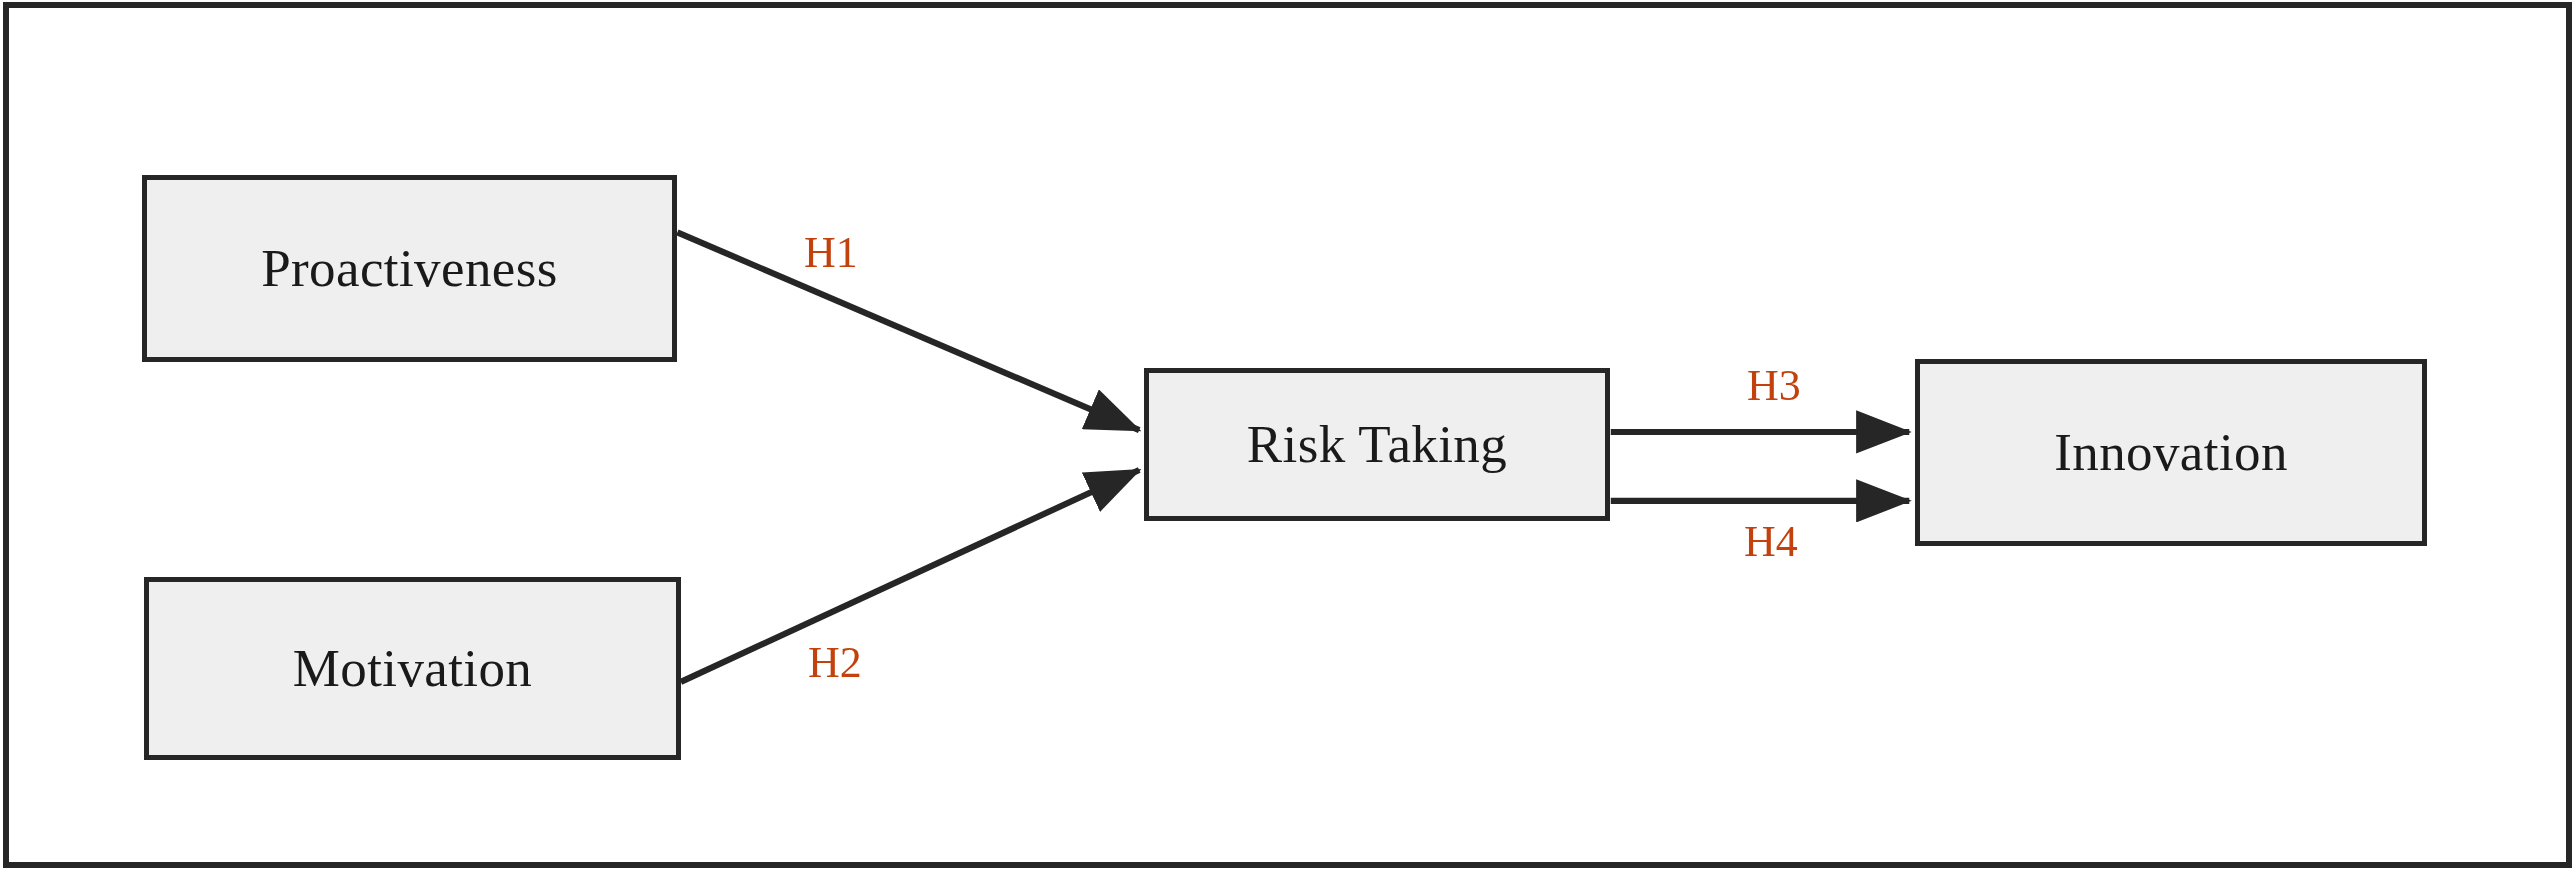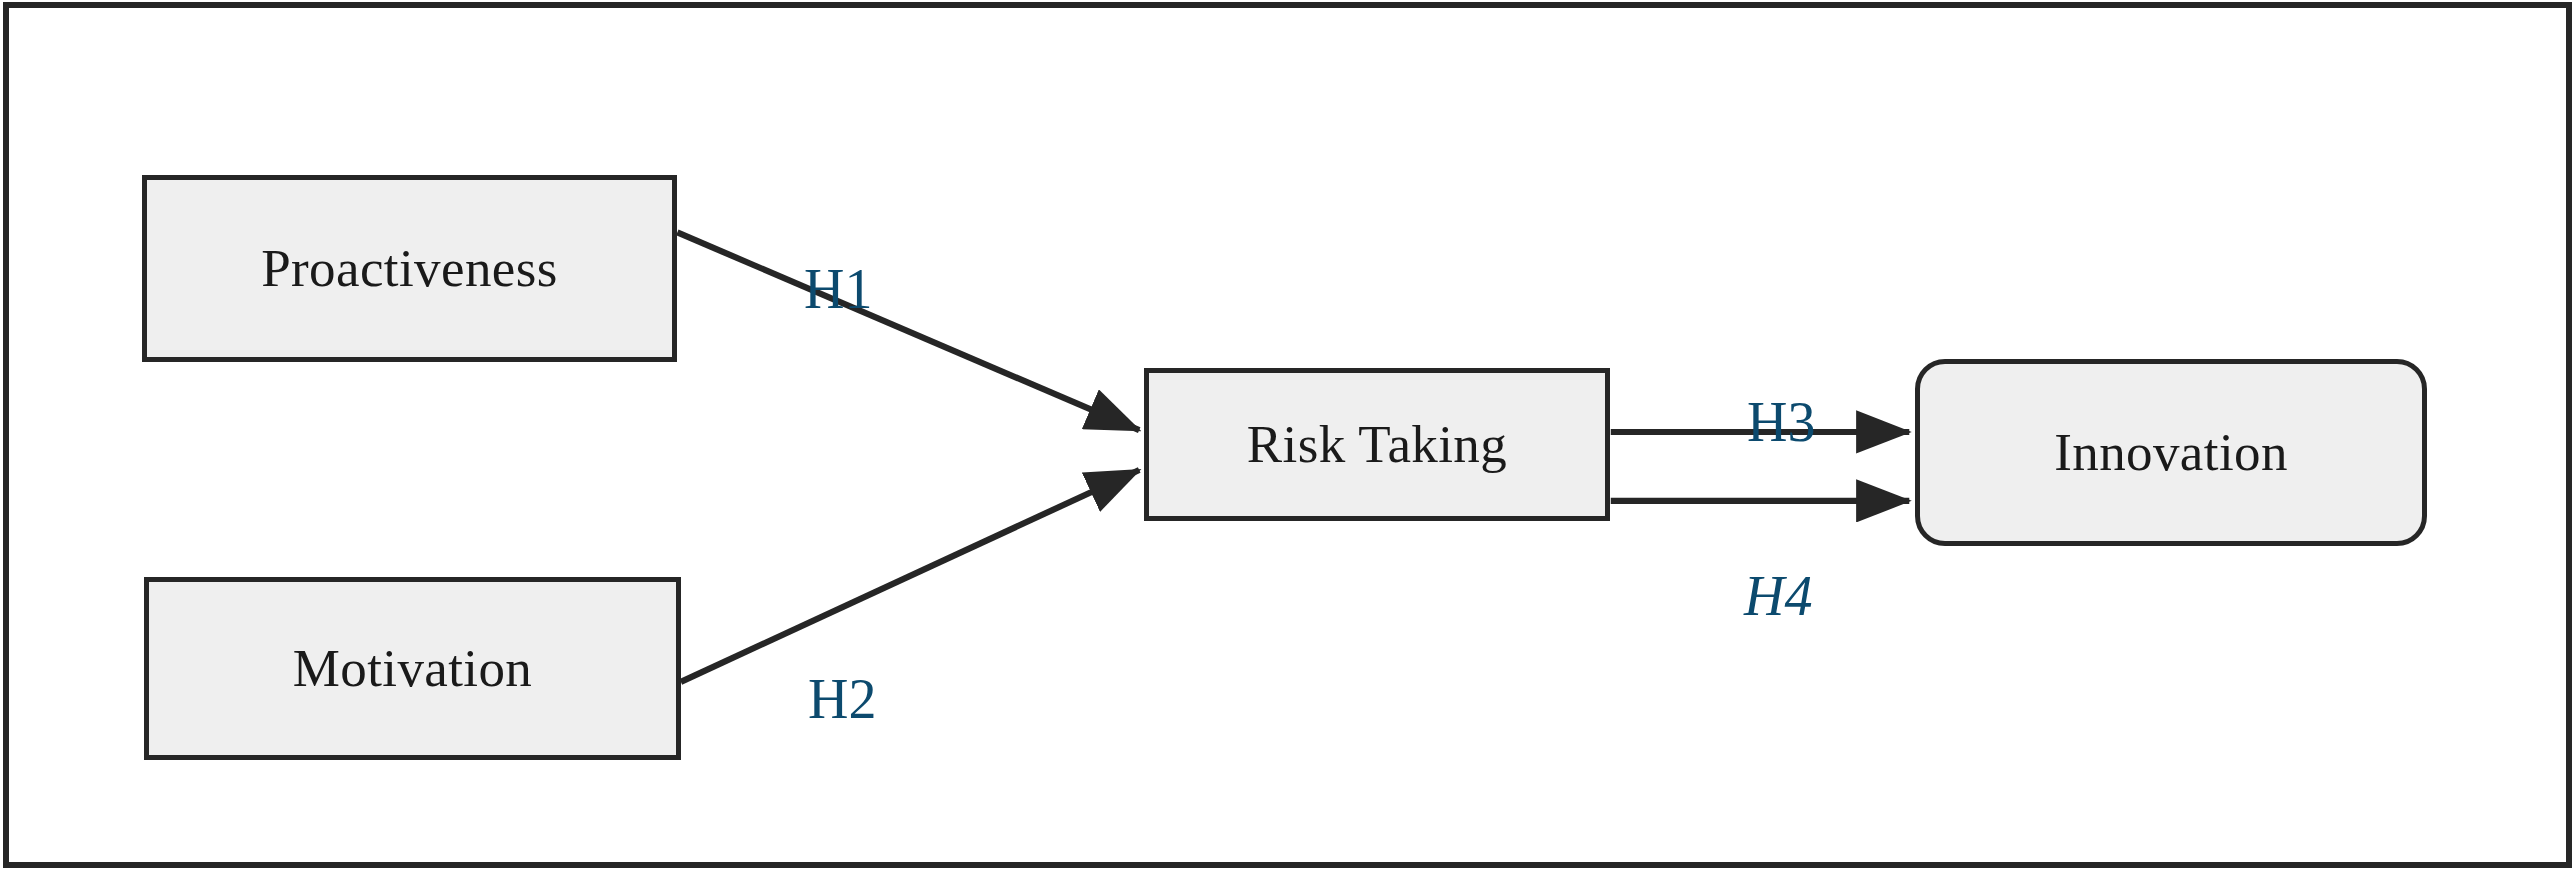--- a/index.html
+++ b/index.html
@@ -61,43 +61,41 @@
     left: 1144px;
     top: 368px;
     width: 466px;
     height: 153px;
   }
   #box-innovation {
     left: 1915px;
     top: 359px;
     width: 512px;
     height: 187px;
-    border-radius: 30px;
   }
   #edges-svg {
     position: absolute;
     left: 0;
     top: 0;
     width: 2576px;
     height: 871px;
     pointer-events: none;
   }
   .edge-label {
     position: absolute;
     font-family: "Liberation Serif", "DejaVu Serif", serif;
-    font-size: 56px;
+    font-size: 44px;
     line-height: 1;
-    color: #0c4a6e;
+    color: #c2410c;
     white-space: nowrap;
-    margin-top: 30px;
   }
   #label-h1 { left: 804px; top: 231px; }
   #label-h2 { left: 808px; top: 641px; }
   #label-h3 { left: 1747px; top: 364px; font-family: Liberation Serif, serif; }
-  #label-h4 { left: 1744px; top: 538px; font-style: italic; }
+  #label-h4 { left: 1744px; top: 520px; }
 </style>
 </head>
 <body>
 
 <div id="figure-root">
 
   <div id="outer-frame"></div>
 
   <svg id="edges-svg" viewBox="0 0 2917 986" xmlns="http://www.w3.org/2000/svg">
     <defs>

